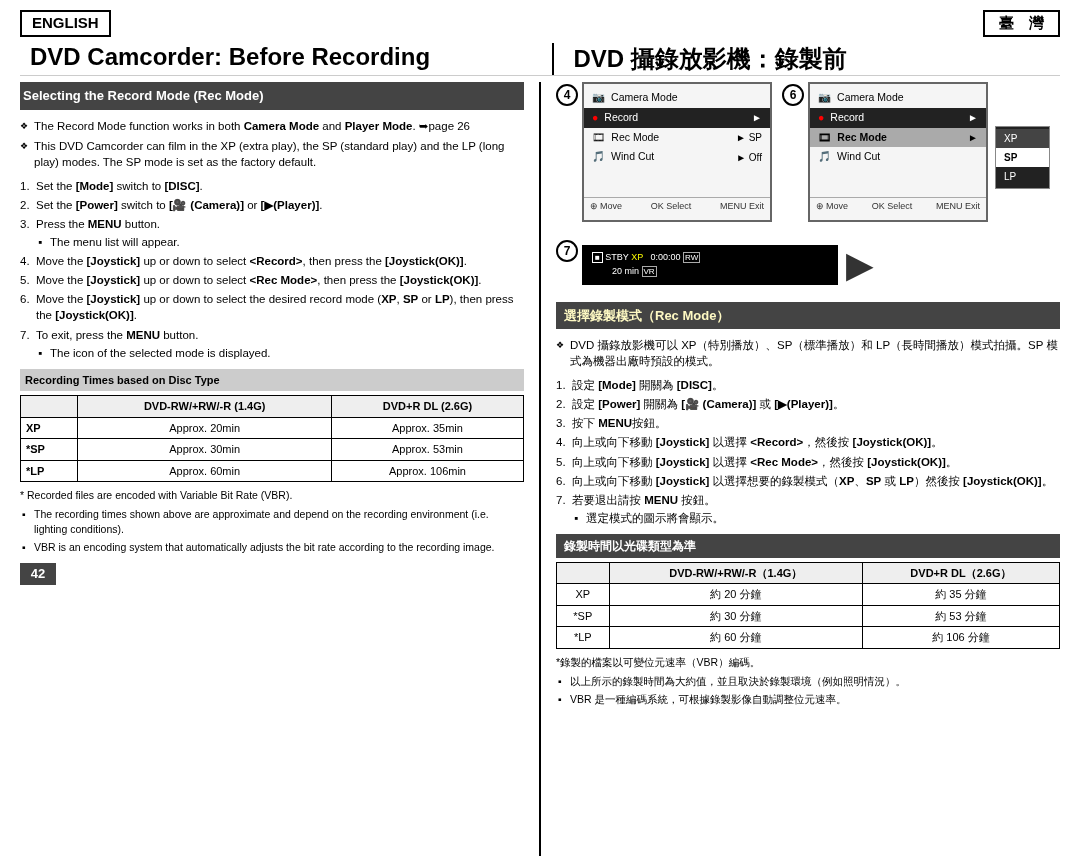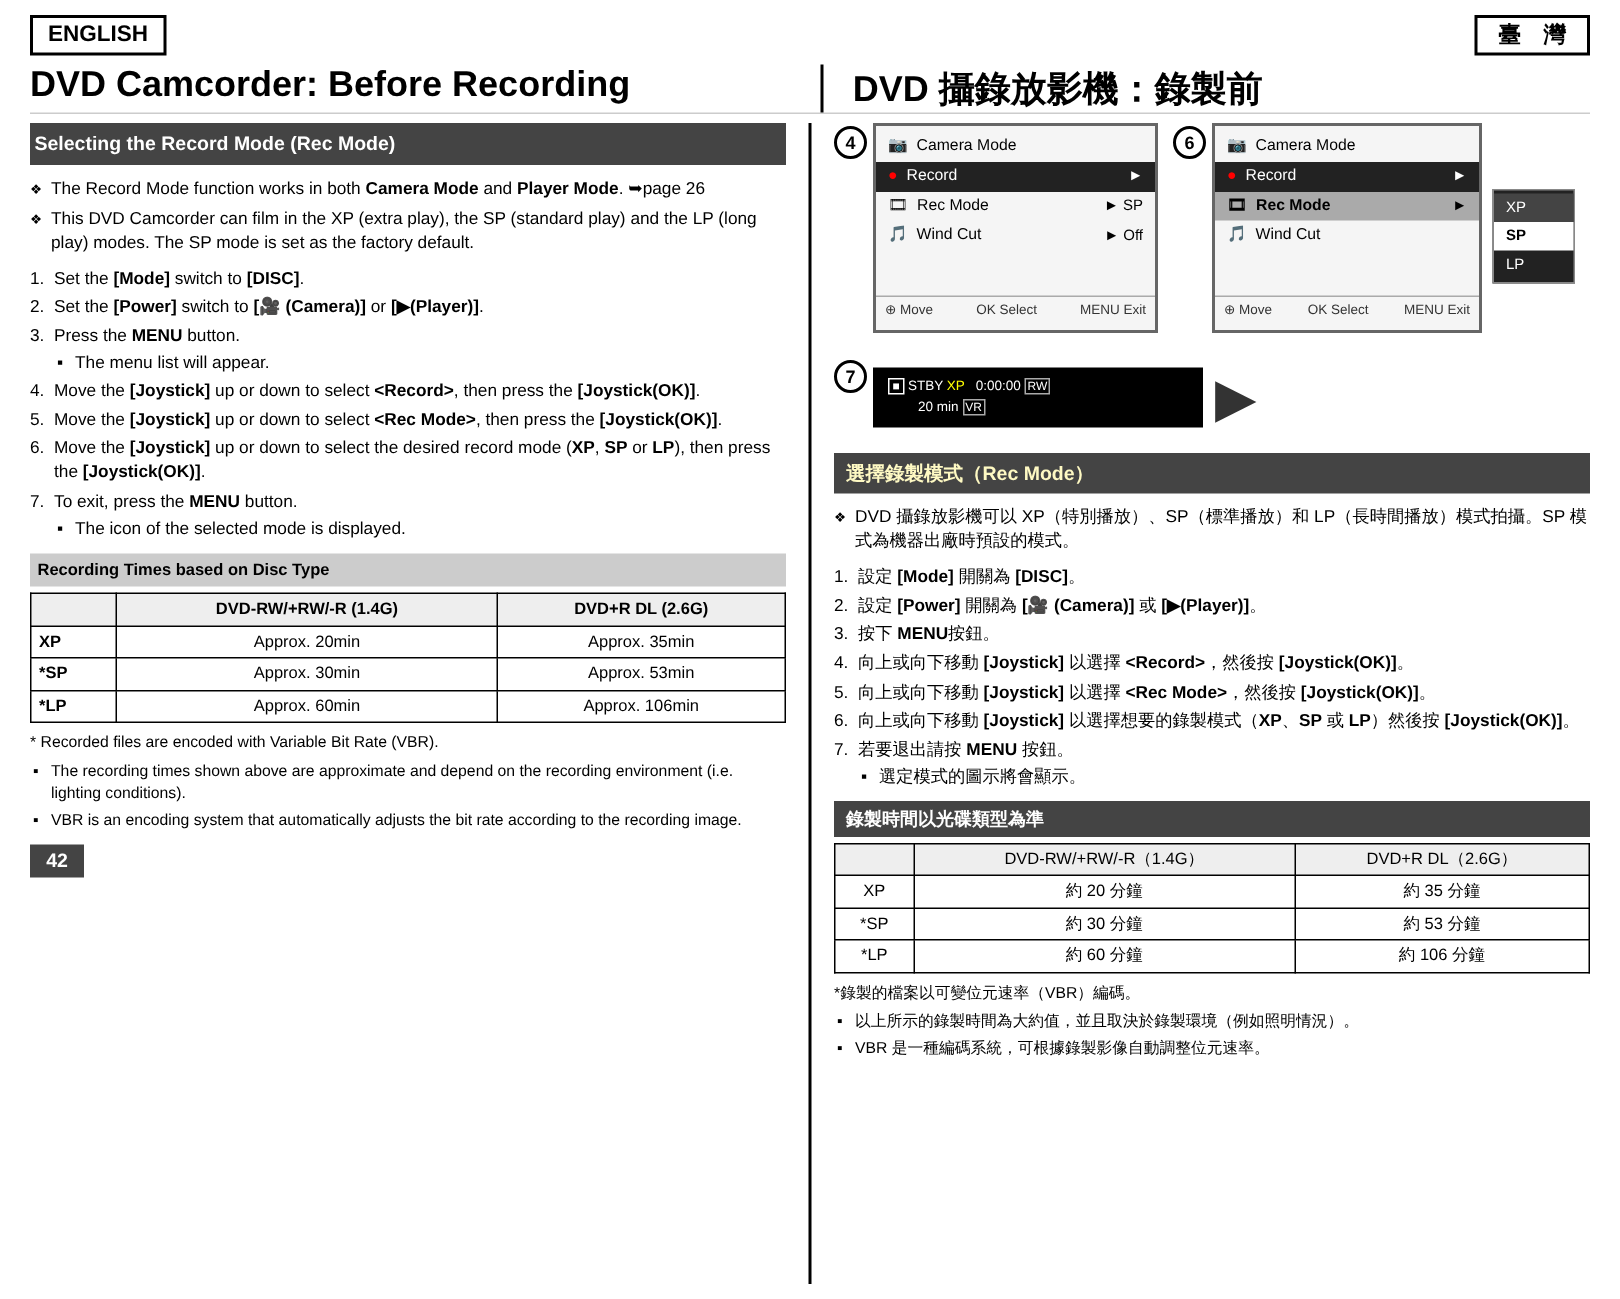--- a/index.html
+++ b/index.html
@@ -47,20 +47,21 @@
       display: flex;
       border-bottom: 1px solid #ccc;
       margin-bottom: 6px;
     }
     .title-en {
       font-size: 24px;
       font-weight: bold;
       flex: 1;
       padding-right: 35px;
       border-right: 2px solid #000;
+      margin-left: 10px;
     }
     .title-zh {
       font-size: 24px;
       font-weight: bold;
       flex: 1;
       padding-left: 20px;
     }
 
     
     .two-col {
@@ -261,21 +262,21 @@
       margin-top: 4px;
       margin-bottom: 6px;
     }
     .zh-table th, .zh-table td {
       border: 1px solid #000;
       padding: 2px 5px;
       text-align: center;
     }
     .zh-table th {
       background: #eee;
-      font-weight: normal;
+      font-weight: bold;
     }
 
     .small-note {
       font-size: 10.5px;
       line-height: 1.4;
       margin-bottom: 4px;
     }
 
     .right-section-header {
       background: #444;
@@ -438,21 +439,21 @@
               </div>
             </div>
           </div>
         </div>
 
       </div>
 
       <div style="display:flex; align-items:flex-start; gap:4px; margin-bottom:10px;">
         <div class="step-label">7</div>
         <div style="display:flex; align-items:center; gap:8px;">
-          <div style="background:#000; color:#fff; padding:6px 10px; font-size:10px; display:flex; align-items:center; gap:8px; width:220px;">
+          <div style="background:#000; color:#fff; padding:6px 10px; font-size:10px; display:flex; align-items:center; gap:8px; width:256px;">
             <div style="display:flex; flex-direction:column; font-size:9px; gap:1px;">
               <span><span style="font-size:8px; border:1px solid #fff; padding:0 2px;">■</span> STBY <span style="color:#ff0; font-size:9px;">XP</span> &nbsp; 0:00:00 <span style="border:1px solid #aaa; font-size:8px; padding:0 1px;">RW</span></span>
               <span style="padding-left:20px;">20 min <span style="border:1px solid #aaa; font-size:8px; padding:0 1px;">VR</span></span>
             </div>
           </div>
           <div style="font-size:36px; color:#333;">▶</div>
         </div>
       </div>
 
       <div class="section-header-zh">選擇錄製模式（Rec Mode）</div>

